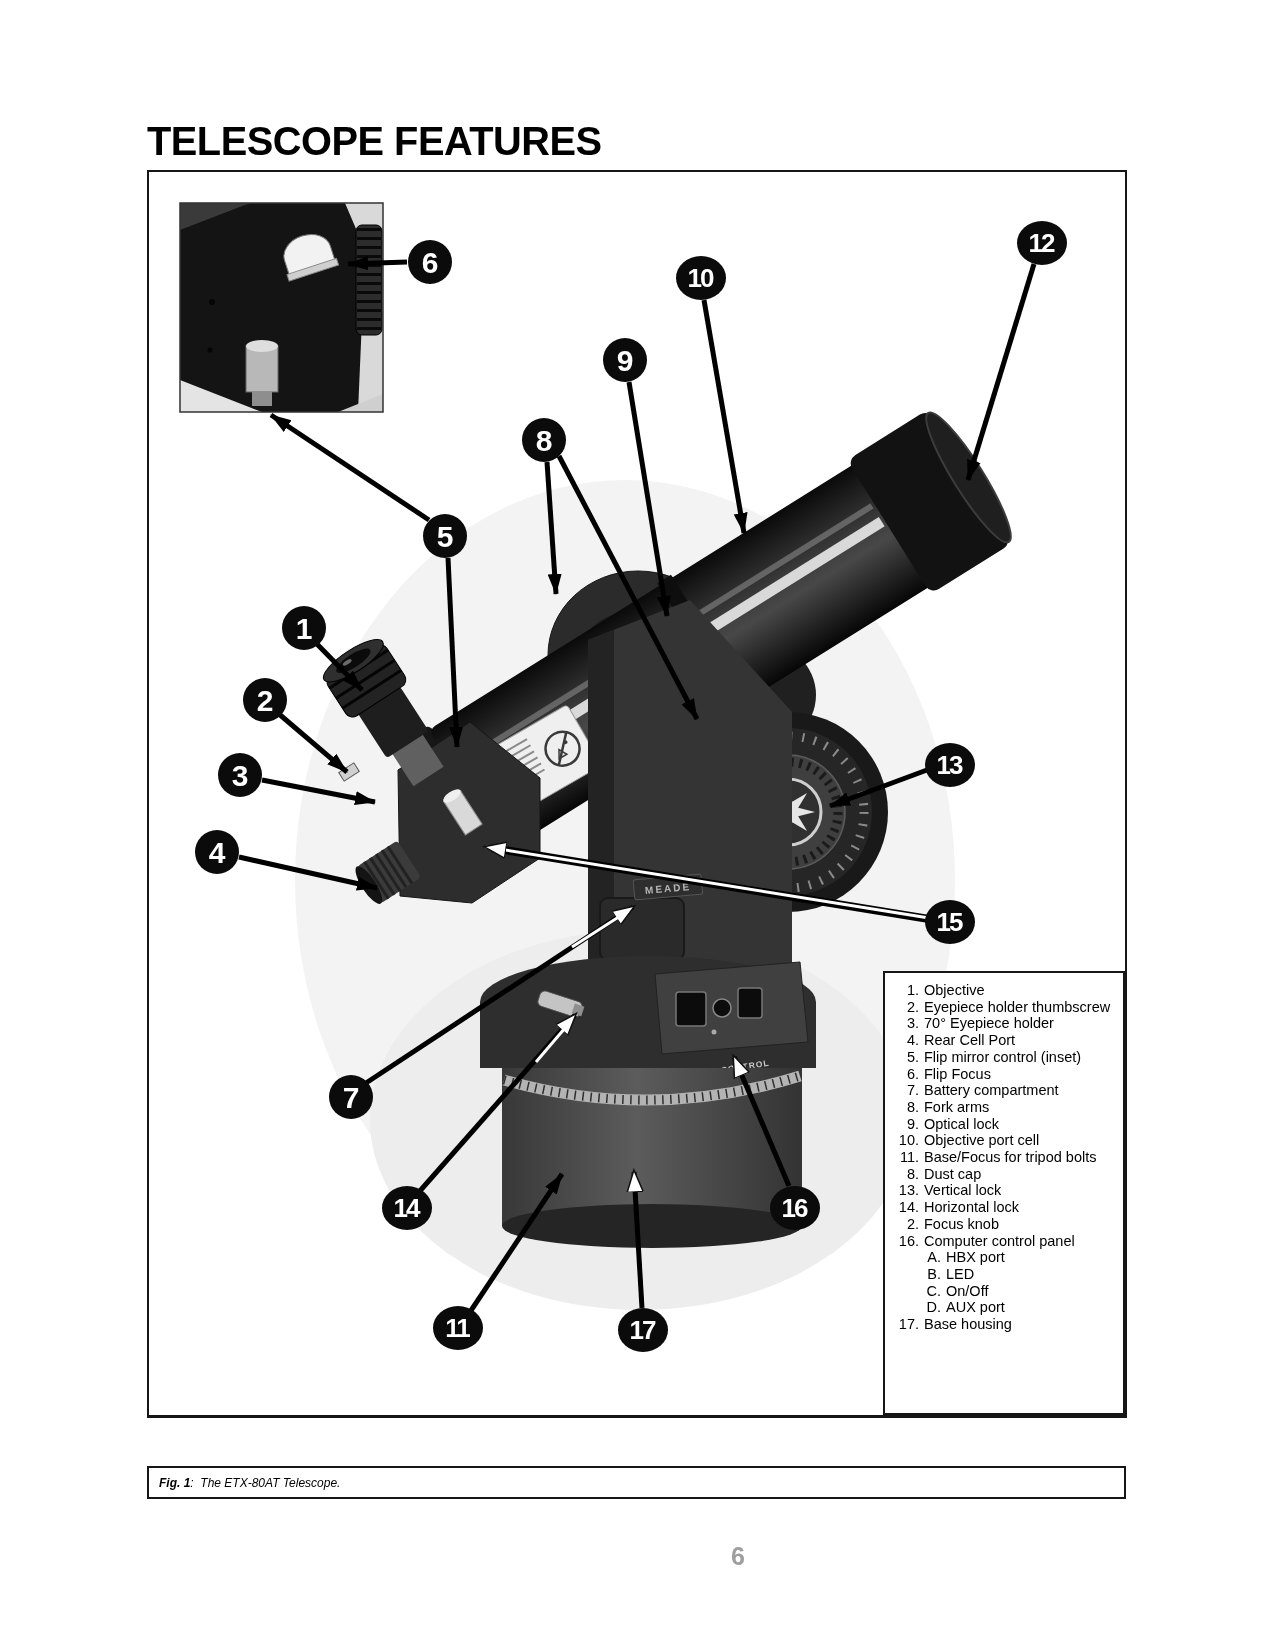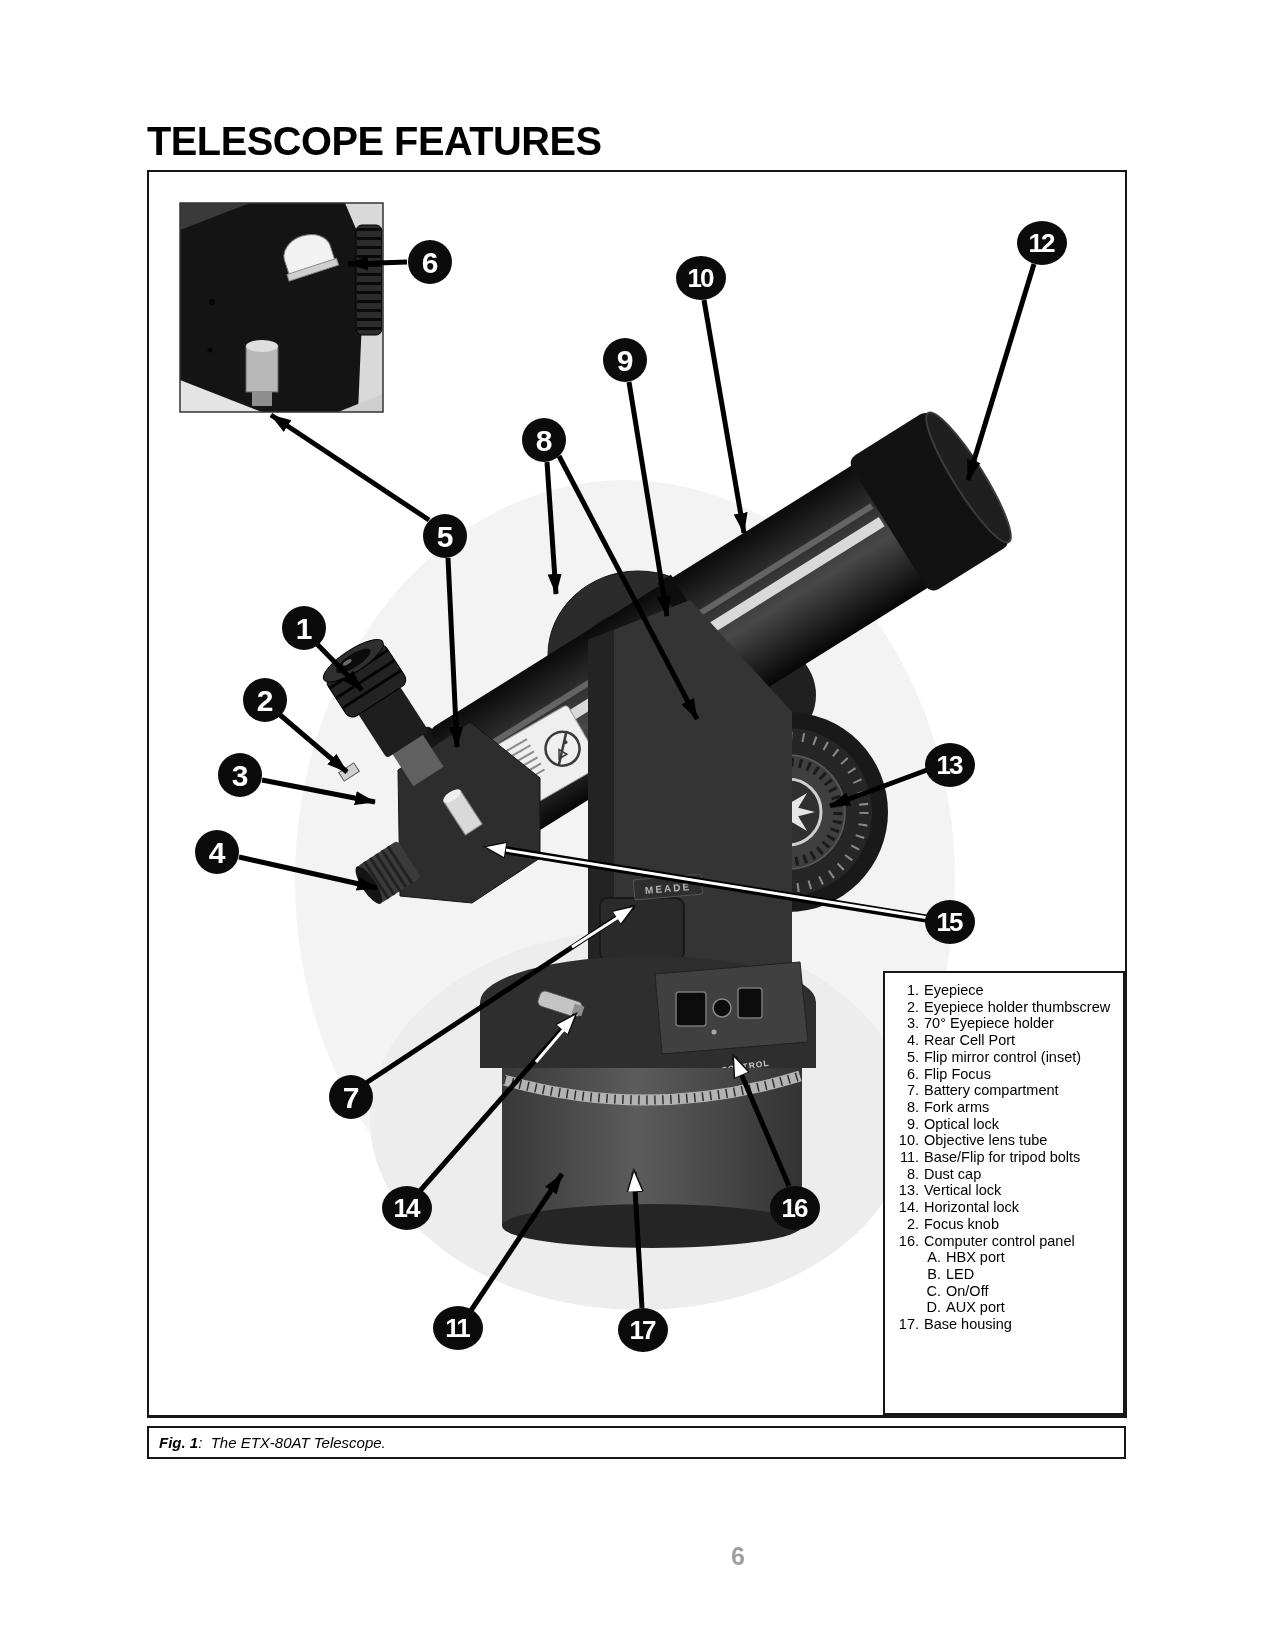--- a/index.html
+++ b/index.html
@@ -8,23 +8,23 @@
   .title{position:absolute;left:147px;top:118px;font-size:41px;font-weight:bold;
          letter-spacing:-.5px;transform:scaleX(.97);transform-origin:left top;white-space:nowrap;}
   .figbox{position:absolute;left:147px;top:170px;width:976px;height:1243px;
           border:2px solid #161616;border-bottom-width:3px;background:#fff;z-index:1;}
   svg.scene{position:absolute;left:0;top:0;z-index:3;}
   .legend{position:absolute;left:883px;top:971px;width:242px;height:444px;border:2px solid #161616;
           background:#fff;box-sizing:border-box;padding:9px 2px 0 4px;z-index:6;}
   .lrow{display:flex;font-size:14.5px;line-height:16.7px;white-space:nowrap;}
   .lrow .n{width:30px;text-align:right;flex:none;margin-right:5px;}
   .lrow.sub .n{width:52px;}
-  .capbox{position:absolute;left:147px;top:1426px;width:979px;height:33px;border:2px solid #161616;
+  .capbox{position:absolute;left:147px;top:1466px;width:979px;height:33px;border:2px solid #161616;
           background:#fff;box-sizing:border-box;display:flex;align-items:center;padding-left:10px;
-          font-size:15px;font-style:italic;z-index:6;}
+          font-size:12px;font-style:italic;z-index:6;}
   .capbox .b{font-weight:bold;}
   .capbox .t{white-space:pre;}
   .pagenum{position:absolute;left:716px;top:1542px;width:44px;text-align:center;
            font-size:25px;font-weight:bold;color:#9e9e9e;z-index:2;}
   .co circle,.co ellipse{fill:#0b0b0b;}
   .co text{fill:#fff;font-weight:bold;font-size:30px;text-anchor:middle;
            font-family:"Liberation Sans",sans-serif;}
   .co text.d2{font-size:26px;letter-spacing:-2px;}
   .ln{stroke:#000;stroke-width:5;fill:none;}
   .ln8{stroke:#000;stroke-width:8;fill:none;}
@@ -293,21 +293,21 @@
       <g class="co">
           <ellipse cx="643" cy="1330" rx="25" ry="22"></ellipse>
           <text class="d2" x="642" y="1339">17</text>
         </g>
     </g>
   </svg>
 
   <div class="legend">
     <div class="lrow">
         <span class="n">1.</span>
-        <span>Eyepiece</span>
+        <span>Objective</span>
       </div>
     <div class="lrow">
         <span class="n">2.</span>
         <span>Eyepiece holder thumbscrew</span>
       </div>
     <div class="lrow">
         <span class="n">3.</span>
         <span>70° Eyepiece holder</span>
       </div>
     <div class="lrow">
@@ -329,25 +329,25 @@
     <div class="lrow">
         <span class="n">8.</span>
         <span>Fork arms</span>
       </div>
     <div class="lrow">
         <span class="n">9.</span>
         <span>Optical lock</span>
       </div>
     <div class="lrow">
         <span class="n">10.</span>
-        <span>Objective lens tube</span>
+        <span>Objective port cell</span>
       </div>
     <div class="lrow">
         <span class="n">11.</span>
-        <span>Base/Flip for tripod bolts</span>
+        <span>Base/Focus for tripod bolts</span>
       </div>
     <div class="lrow">
         <span class="n">8.</span>
         <span>Dust cap</span>
       </div>
     <div class="lrow">
         <span class="n">13.</span>
         <span>Vertical lock</span>
       </div>
     <div class="lrow">

